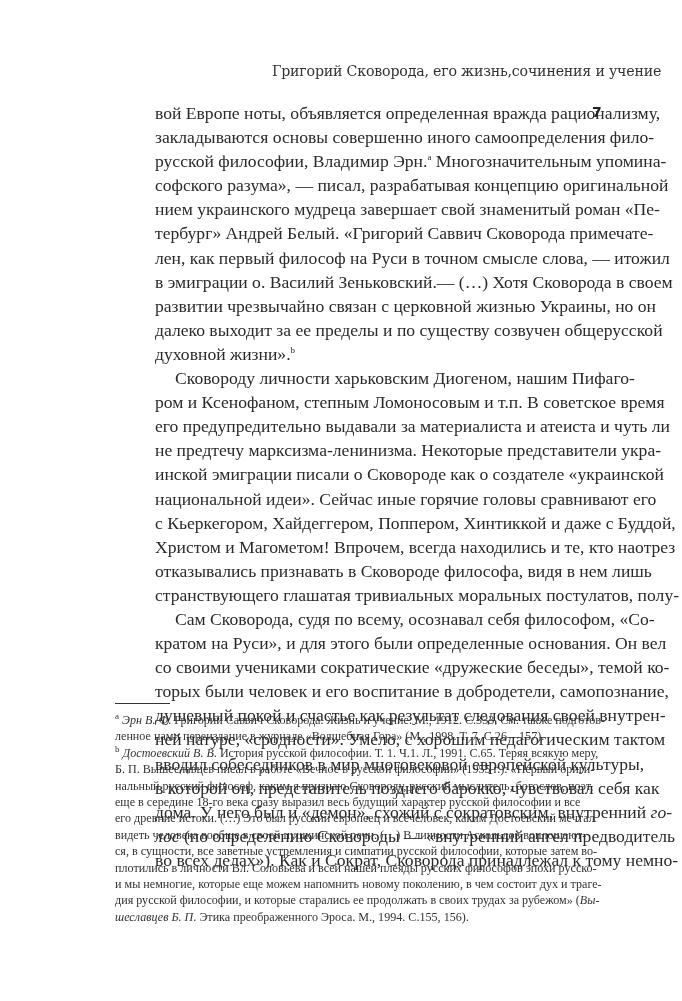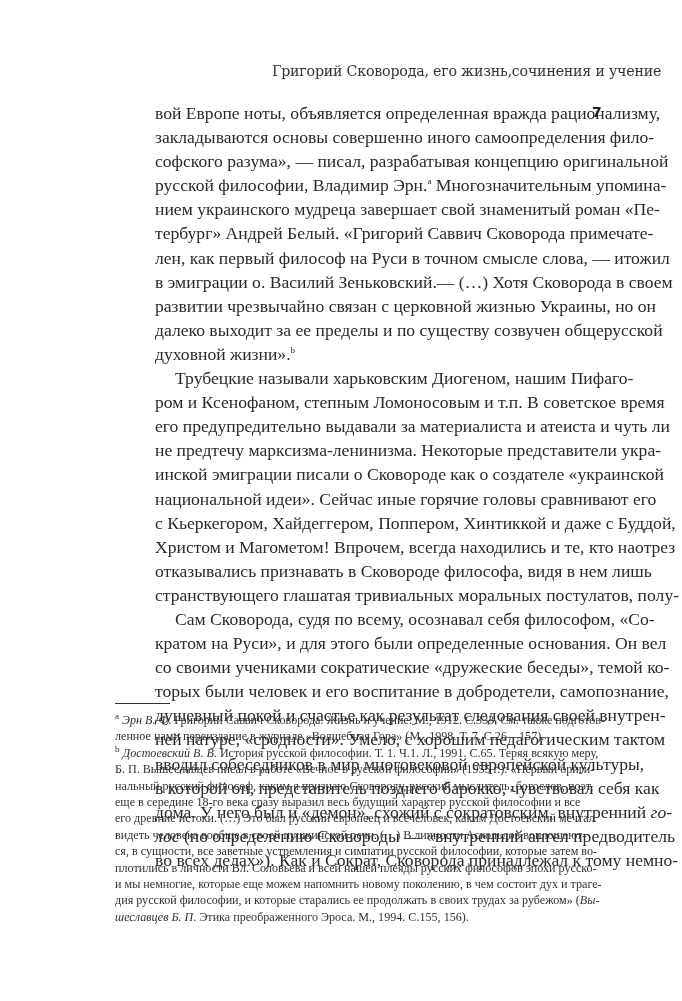--- a/index.html
+++ b/index.html
@@ -38,32 +38,32 @@
 </head>
 <body>
 
 <div class="running-head">Григорий Сковорода, его жизнь,сочинения и учение</div>
 <div class="page-number">7</div>
 
 <div class="body-text">
   <div>
     <span class="line">вой Европе ноты, объявляется определенная вражда рационализму,</span>
     <span class="line">закладываются основы совершенно иного самоопределения фило-</span>
+    <span class="line"><span>русской философии, Владимир Эрн.</span><sup class="fn">a</sup> <span>Многозначительным упомина-</span></span>
     <span class="line">софского разума», — писал, разрабатывая концепцию оригинальной</span>
-    <span class="line"><span>русской философии, Владимир Эрн.</span><sup class="fn">a</sup> <span>Многозначительным упомина-</span></span>
     <span class="line">нием украинского мудреца завершает свой знаменитый роман «Пе-</span>
     <span class="line">тербург» Андрей Белый. «Григорий Саввич Сковорода примечате-</span>
     <span class="line">лен, как первый философ на Руси в точном смысле слова, — итожил</span>
     <span class="line">в эмиграции о. Василий Зеньковский.— (…) Хотя Сковорода в своем</span>
     <span class="line">развитии чрезвычайно связан с церковной жизнью Украины, но он</span>
     <span class="line">далеко выходит за ее пределы и по существу созвучен общерусской</span>
     <span class="line last"><span>духовной жизни».</span><sup class="fn">b</sup></span>
   </div>
   <div>
-    <span class="line" style="padding-left:20px">Трубецкие называли харьковским Диогеном, нашим Пифаго-</span>
+    <span class="line" style="padding-left:20px">Сковороду личности харьковским Диогеном, нашим Пифаго-</span>
     <span class="line">ром и Ксенофаном, степным Ломоносовым и т.п. В советское время</span>
     <span class="line">его предупредительно выдавали за материалиста и атеиста и чуть ли</span>
     <span class="line">не предтечу марксизма-ленинизма. Некоторые представители укра-</span>
     <span class="line">инской эмиграции писали о Сковороде как о создателе «украинской</span>
     <span class="line">национальной идеи». Сейчас иные горячие головы сравнивают его</span>
     <span class="line">с Кьеркегором, Хайдеггером, Поппером, Хинтиккой и даже с Буддой,</span>
     <span class="line">Христом и Магометом! Впрочем, всегда находились и те, кто наотрез</span>
     <span class="line">отказывались признавать в Сковороде философа, видя в нем лишь</span>
     <span class="line">странствующего глашатая тривиальных моральных постулатов, полу-</span>
   </div>

